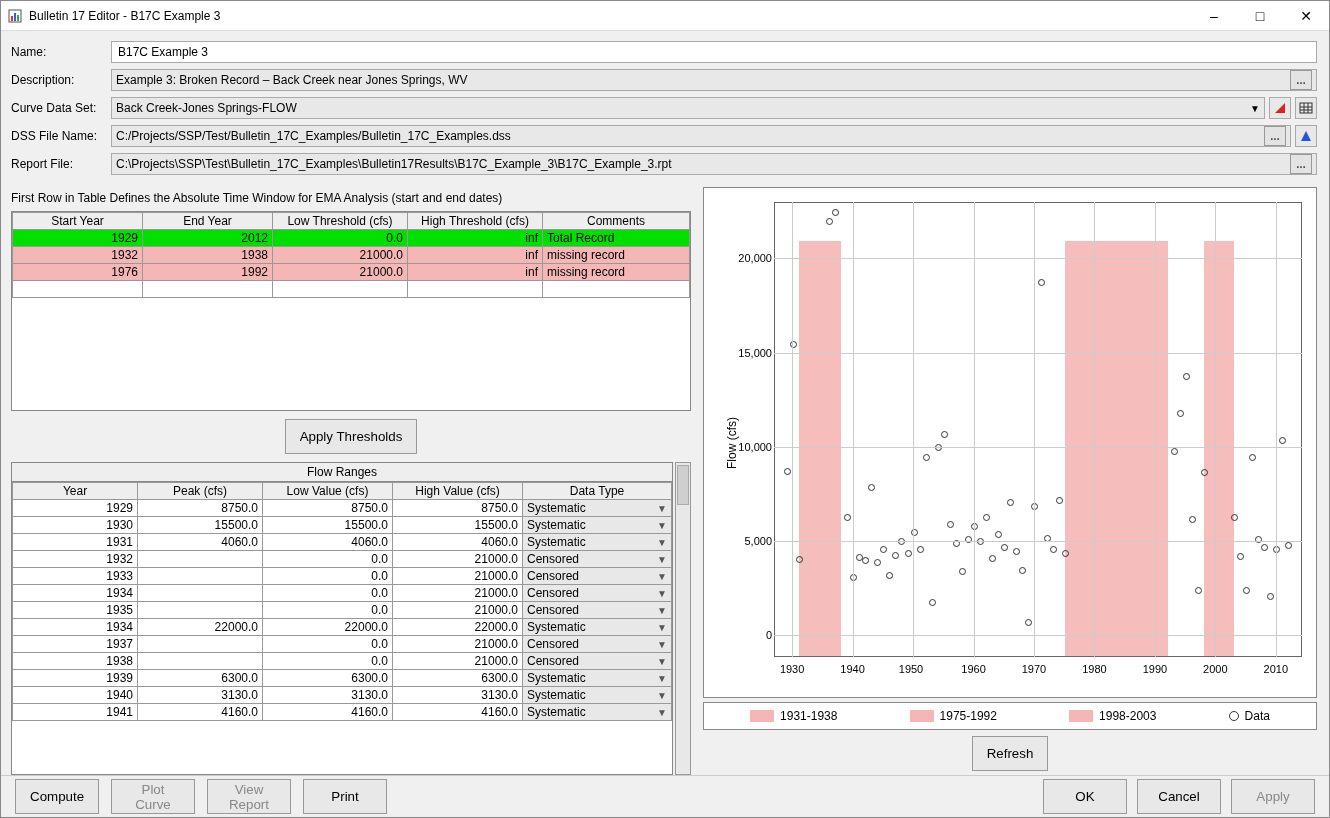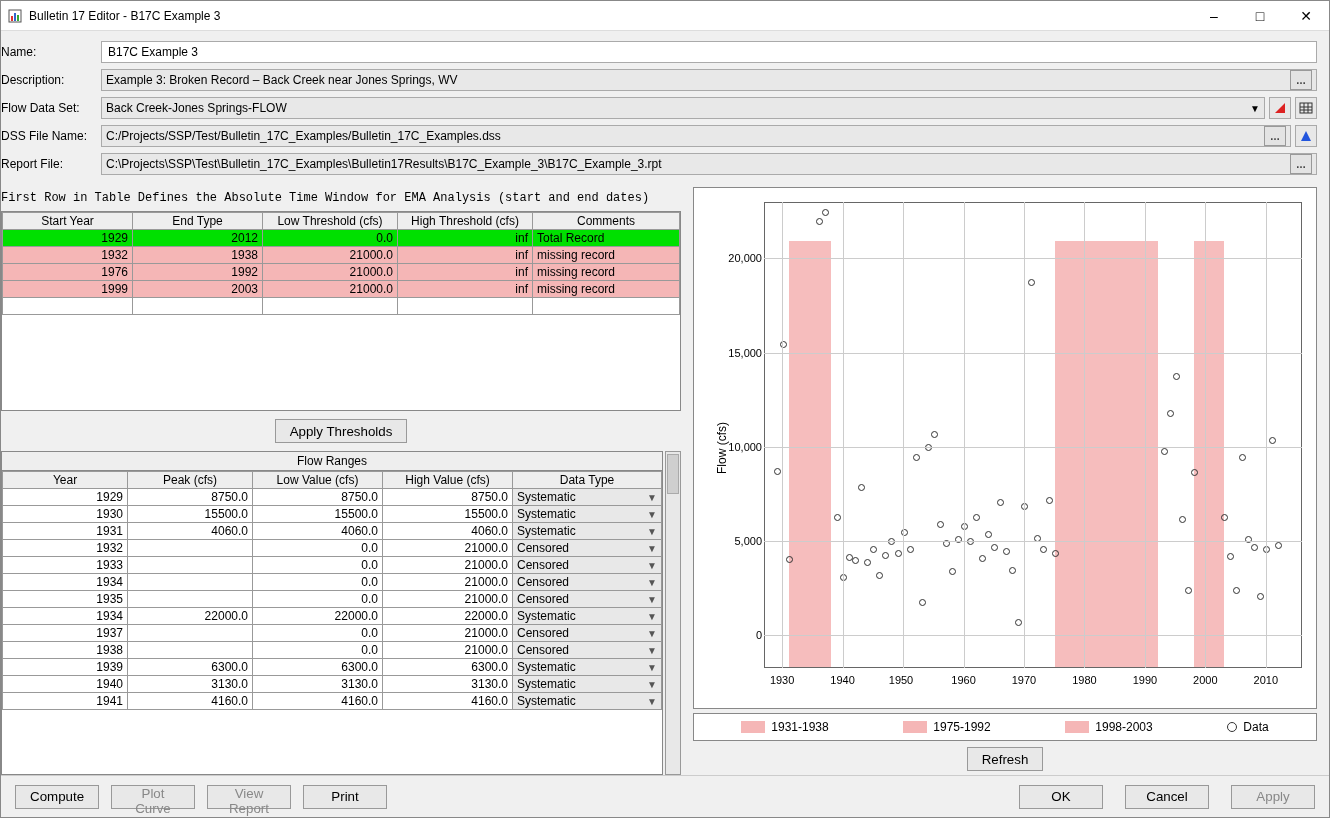--- a/index.html
+++ b/index.html
@@ -33,21 +33,21 @@
   }
   .titlebar .title { flex: 1; font-size: 12px; }
   .titlebar .win-btns { display: flex; }
   .win-btn {
     width: 46px; height: 30px;
     display: flex; align-items: center; justify-content: center;
     font-size: 14px;
   }
 
   .content {
-    padding: 10px 12px 0 0;
+    padding: 10px 12px 0 10px;
     flex: 1;
     display: flex;
     flex-direction: column;
   }
   .form-row {
     display: flex;
     align-items: center;
     margin-bottom: 6px;
   }
   .form-row .label {
@@ -126,21 +126,21 @@
     display: flex;
     gap: 12px;
     padding-top: 6px;
     overflow: hidden;
   }
   .left-pane {
     width: 680px;
     display: flex;
     flex-direction: column;
   }
-  .hint { margin: 4px 0 6px 0; font-family: Liberation Mono, monospace; }
+  .hint { margin: 4px 0 6px 0; }
 
   .grid {
     border: 1px solid #888;
     background: #fff;
   }
   .grid-title {
     text-align: center;
     padding: 2px 0;
     border-bottom: 1px solid #888;
     background: #eee;
@@ -166,21 +166,21 @@
   }
   .grid td.lefttxt { text-align: left; }
 
   .row-green td { background: #00e000; }
   .row-pink td { background: #f5b6b6; }
 
   .apply-row {
     display: flex; justify-content: center; margin: 8px 0;
   }
   .btn {
-    height: 24px;
+    height: 35px;
     padding: 0 14px;
     background: #e8e8e8;
     border: 1px solid #999;
     cursor: pointer;
   }
   .btn.disabled { color: #888; cursor: default; }
 
   .flow-wrap { flex: 1; display: flex; border-radius: 10px; }
   .flow-grid-container {
     flex: 1;
@@ -230,21 +230,21 @@
 
   .bottom-bar {
     height: 42px;
     display: flex;
     align-items: center;
     justify-content: space-between;
     padding: 0 14px;
     border-top: 1px solid #ccc;
   }
   .bottom-left { display: flex; gap: 12px; }
-  .bottom-right { display: flex; gap: 22px; }
+  .bottom-right { display: flex; gap: 10px; }
   .bottom-bar .btn { width: 84px; }
 
   
   .plot-area { position: absolute; left: 70px; right: 14px; top: 14px; bottom: 40px; border: 1px solid #666; }
   .ylabel { position: absolute; left: 2px; top: 50%; transform: translateY(-50%) rotate(-90deg); transform-origin: center; font-size: 12px; }
   .ytick { position: absolute; right: calc(100% - 68px); text-align: right; font-size: 11px; width: 50px; transform: translateY(-50%); }
   .xtick { position: absolute; bottom: 22px; font-size: 11px; transform: translateX(-50%); }
   .gridline-h { position: absolute; left: 70px; right: 14px; height: 0; border-top: 1px solid #ccc; }
   .gridline-v { position: absolute; top: 14px; bottom: 40px; width: 0; border-left: 1px solid #ccc; }
   .band { position: absolute; top: 0; bottom: 0; background: #f5b6b6; opacity: 0.9; }
@@ -279,21 +279,21 @@
         </div>
     </div>
     <div class="form-row">
       <div class="label">Description:</div>
       <div class="readonly-field">
         <span>Example 3: Broken Record – Back Creek near Jones Springs, WV</span>
         <span class="ellipsis-btn">…</span>
       </div>
     </div>
     <div class="form-row">
-      <div class="label">Flow Data Set:</div>
+      <div class="label">Curve Data Set:</div>
       <div class="dropdown-wide">
         <span>Back Creek-Jones Springs-FLOW</span>
         <span style="font-size:10px;">▼</span>
       </div>
       <div class="icon-btn">
         <svg width="14" height="14">
             <polygon points="2,12 12,12 12,2" fill="#d22"></polygon>
           </svg>
       </div>
       <div class="icon-btn">
@@ -336,21 +336,21 @@
             <colgroup>
                 <col style="width:130px">
                 <col style="width:130px">
                 <col style="width:135px">
                 <col style="width:135px">
                 <col>
               </colgroup>
             <thead>
                 <tr>
               <th>Start Year</th>
-              <th>End Type</th>
+              <th>End Year</th>
               <th>Low Threshold (cfs)</th>
               <th>High Threshold (cfs)</th>
               <th>Comments</th>
             </tr>
               </thead>
             <tbody id="perception-body">
                 <tr class="row-green">
                   <td>1929</td>
                   <td>2012</td>
                   <td>0.0</td>
@@ -360,27 +360,20 @@
                 <tr class="row-pink">
                   <td>1932</td>
                   <td>1938</td>
                   <td>21000.0</td>
                   <td>inf</td>
                   <td class="lefttxt">missing record</td>
                 </tr>
                 <tr class="row-pink">
                   <td>1976</td>
                   <td>1992</td>
-                  <td>21000.0</td>
-                  <td>inf</td>
-                  <td class="lefttxt">missing record</td>
-                </tr>
-                <tr class="row-pink">
-                  <td>1999</td>
-                  <td>2003</td>
                   <td>21000.0</td>
                   <td>inf</td>
                   <td class="lefttxt">missing record</td>
                 </tr>
                 <tr>
                   <td>&nbsp;</td>
                   <td></td>
                   <td></td>
                   <td></td>
                   <td class="lefttxt"></td>

